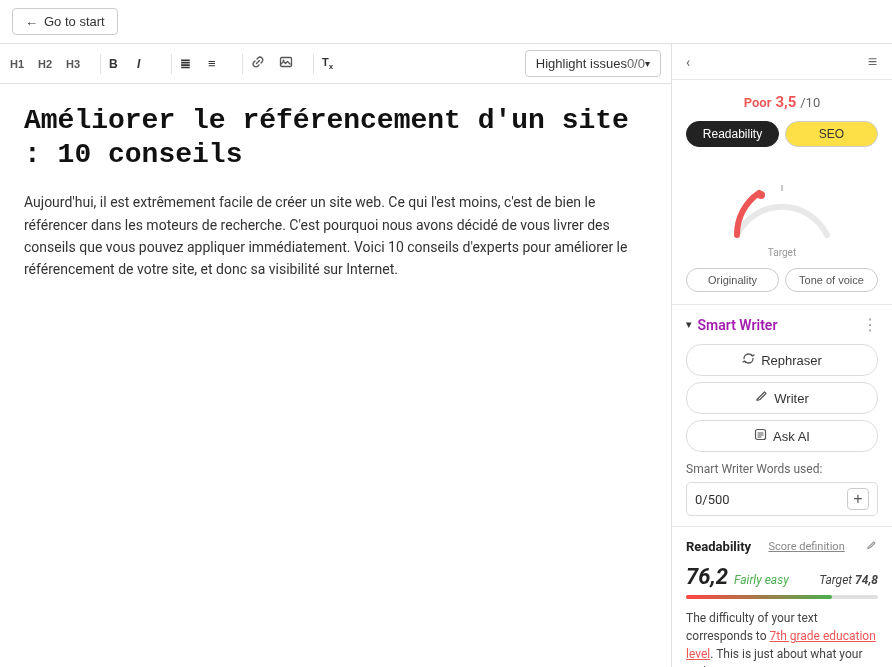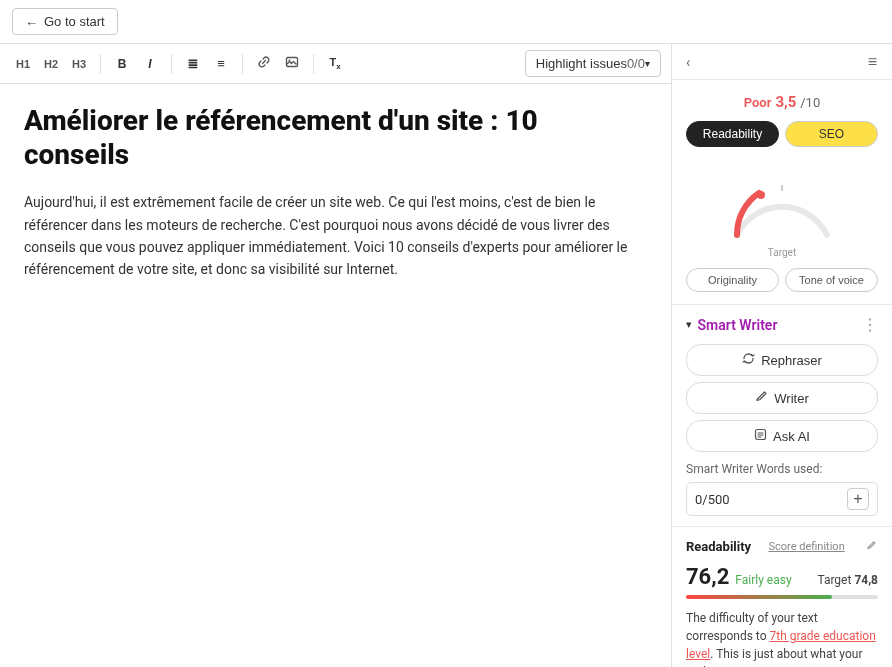--- a/index.html
+++ b/index.html
@@ -68,21 +68,20 @@
 
     .toolbar-group {
       display: flex;
       align-items: center;
       gap: 2px;
     }
 
     .toolbar-btn {
       display: inline-flex;
       align-items: center;
-      justify-content: center;
       width: 26px;
       height: 26px;
       border: none;
       background: none;
       border-radius: 3px;
       cursor: pointer;
       font-size: 12px;
       color: #333;
       font-weight: 600;
     }
@@ -119,20 +118,21 @@
       padding: 20px 24px;
       overflow-y: auto;
     }
 
     .editor-title {
       font-size: 28px;
       font-weight: 800;
       color: #111;
       line-height: 1.2;
       margin-bottom: 20px;
+      font-family: Liberation Mono, monospace;
     }
 
     .editor-body {
       font-size: 14px;
       color: #333;
       line-height: 1.6;
     }
 
     
     .right-panel {
@@ -379,20 +379,21 @@
       color: #888;
       cursor: pointer;
       margin-left: 4px;
     }
 
     .readability-scores-row {
       display: flex;
       align-items: baseline;
       justify-content: space-between;
       margin-bottom: 6px;
+      font-style: italic;
     }
 
     .score-left {
       display: flex;
       align-items: baseline;
       gap: 6px;
     }
 
     .score-number {
       font-size: 22px;

